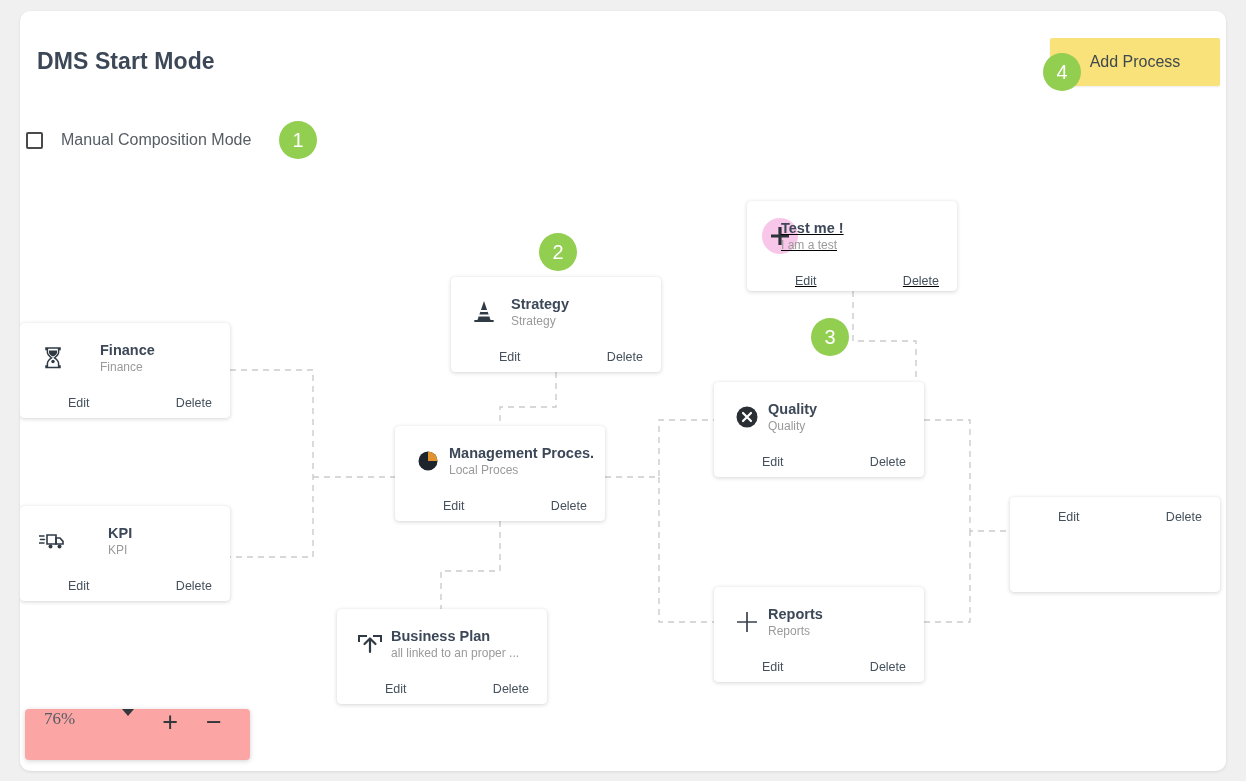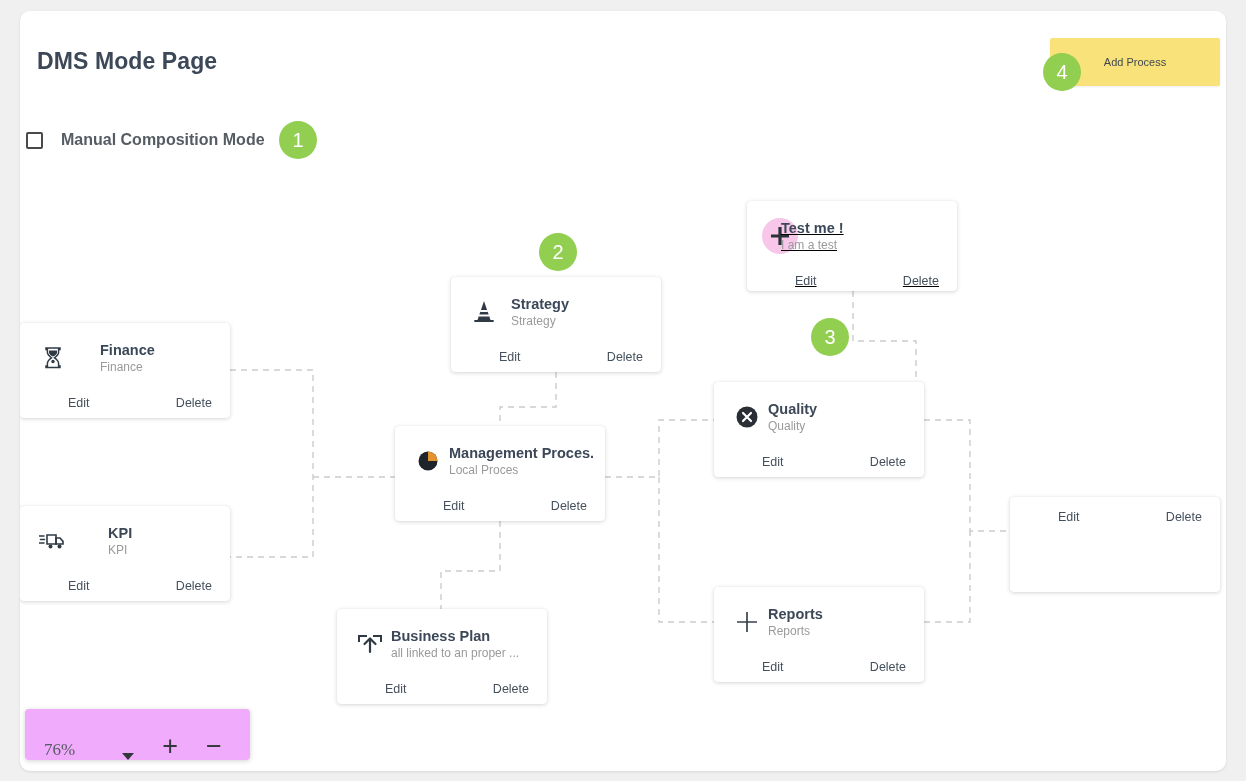--- a/index.html
+++ b/index.html
@@ -47,21 +47,20 @@
     width: 17px; height: 17px;
     border: 2px solid #4a4a4a;
     border-radius: 2px;
     background: #fff;
     display: inline-block;
   }
   #manual-mode-label {
     margin-left: 18px;
     font-size: 16px;
     color: #555c63;
-    font-weight: bold;
   }
 
   
   .step-badge {
     position: absolute;
     width: 38px; height: 38px;
     border-radius: 50%;
     background: #8dc63f;
     background: #92ce4f;
     color: #ffffff;
@@ -78,21 +77,21 @@
     position: absolute;
     right: 6px;
     top: 27px;
     width: 170px;
     height: 48px;
     background: #f8e06e;
     background: #f9e27a;
     border: none;
     border-radius: 2px;
     color: #40484f;
-    font-size: 11px;
+    font-size: 16px;
     font-family: "Liberation Sans", sans-serif;
     cursor: pointer;
     display: flex;
     align-items: center;
     justify-content: center;
     box-shadow: 0 1px 2px rgba(0,0,0,0.08);
   }
 
   
   #canvas {
@@ -168,25 +167,25 @@
   .act-edit { margin-left: 48px; }
   .act-delete { margin-left: auto; }
 
   
   #zoom-control {
     position: absolute;
     left: 5px;
     bottom: 11px;
     width: 225px;
     height: 51px;
-    background: #f0abfc;
+    background: #fca5a5;
     border-radius: 4px;
     box-shadow: 0 1px 5px rgba(0,0,0,0.18);
     display: flex;
-    align-items: flex-end;
+    align-items: flex-start;
     z-index: 50;
   }
   #zoom-value {
     margin-left: 19px;
     font-size: 17px;
     color: #555c63;
     font-family: "Liberation Serif", serif;
   }
   #zoom-caret {
     margin-left: 47px;
@@ -204,21 +203,21 @@
     line-height: 1;
     font-weight: 300;
     user-select: none;
   }
 </style>
 </head>
 <body>
 
 <div id="app-shell">
 
-  <div id="page-title">DMS Mode Page</div>
+  <div id="page-title">DMS Start Mode</div>
 
   <div id="manual-mode-row">
     <span class="cb-box"></span>
     <span id="manual-mode-label">Manual Composition Mode</span>
   </div>
 
   <button id="add-process-button">Add Process</button>
 
   <div id="canvas">
     <svg id="connector-svg">

